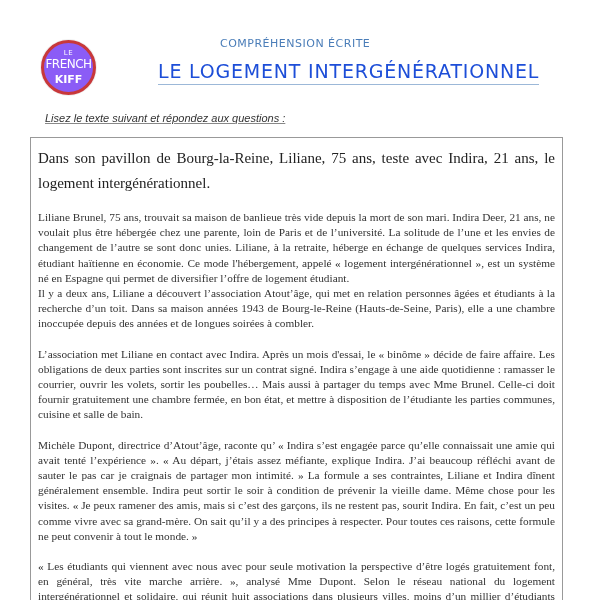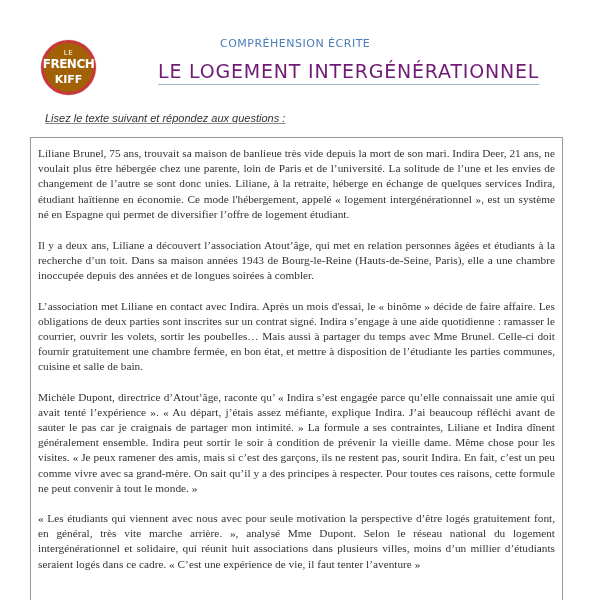--- a/index.html
+++ b/index.html
@@ -1,41 +1,42 @@
 <!DOCTYPE html>
 <html><head>
 <meta charset="utf-8">
 <style>
   html, body { margin:0; padding:0; background:#ffffff; }
   body { width:600px; height:600px; overflow:hidden; position:relative; font-family:"Liberation Serif", serif; color:#222; }
-  .logo { position:absolute; left:41px; top:40px; width:55px; height:55px; border-radius:50%; background:#a16207; border:3px solid #c8383a; box-sizing:border-box; box-shadow:0 0 0 1px #f0f0f0; display:flex; flex-direction:column; align-items:center; justify-content:center; color:#fff; font-family:"DejaVu Sans", sans-serif; line-height:1; }
+  .logo { position:absolute; left:41px; top:40px; width:55px; height:55px; border-radius:50%; background:#8b5cf6; border:3px solid #c8383a; box-sizing:border-box; box-shadow:0 0 0 1px #f0f0f0; display:flex; flex-direction:column; align-items:center; justify-content:center; color:#fff; font-family:"DejaVu Sans", sans-serif; line-height:1; }
   .logo .l1 { font-size:7px; letter-spacing:0.5px; }
-  .logo .l2 { font-size:12px; font-weight:bold; letter-spacing:-0.5px; margin-top:1px; }
+  .logo .l2 { font-size:12px; font-weight:normal; letter-spacing:-0.5px; margin-top:1px; }
   .logo .l3 { font-size:11px; font-weight:bold; margin-top:4px; }
   .subtitle { position:absolute; left:220px; top:37px; font-family:"DejaVu Sans", sans-serif; font-size:11px; color:#4a7db8; letter-spacing:0.5px; }
-  .title { position:absolute; left:158px; top:60px; font-family:"DejaVu Sans", sans-serif; font-size:19px; color:#701a75; letter-spacing:0.8px; padding-bottom:2px; border-bottom:1px solid #9cb8d8; white-space:nowrap; }
+  .title { position:absolute; left:158px; top:60px; font-family:"DejaVu Sans", sans-serif; font-size:19px; color:#1d4ed8; letter-spacing:0.8px; padding-bottom:2px; border-bottom:1px solid #9cb8d8; white-space:nowrap; }
   .instruction { position:absolute; left:45px; top:112px; font-family:"Liberation Sans", sans-serif; font-style:italic; font-size:11px; color:#333; text-decoration:underline; text-decoration-color:#888; }
   .textbox { position:absolute; left:30px; top:137px; width:533px; height:480px; border:1px solid #999; box-sizing:border-box; padding:8px 7px 0 7px; }
   .lead { font-size:15px; line-height:25px; text-align:justify; margin:0 0 14px 0; color:#222; }
   .para { font-size:11.3px; line-height:15.2px; text-align:justify; margin:0 0 15px 0; color:#333; }
-  .para.tight { margin-bottom:16px; }
+  .para.tight { margin-bottom:0; }
 </style>
 </head>
 <body>
 
 <div class="logo">
   <span class="l1">LE</span>
   <span class="l2">FRENCH</span>
   <span class="l3">KIFF</span>
 </div>
 
 <div class="subtitle">COMPRÉHENSION ÉCRITE</div>
 <div class="title">LE LOGEMENT INTERGÉNÉRATIONNEL</div>
 
 <div class="instruction">Lisez le texte suivant et répondez aux questions :</div>
 
 <div class="textbox">
+  <p class="lead">Dans son pavillon de Bourg-la-Reine, Liliane, 75 ans, teste avec Indira, 21 ans, le logement intergénérationnel.</p>
   <p class="para tight">Liliane Brunel, 75 ans, trouvait sa maison de banlieue très vide depuis la mort de son mari. Indira Deer, 21 ans, ne voulait plus être hébergée chez une parente, loin de Paris et de l’université. La solitude de l’une et les envies de changement de l’autre se sont donc unies. Liliane, à la retraite, héberge en échange de quelques services Indira, étudiant haïtienne en économie. Ce mode l'hébergement, appelé « logement intergénérationnel », est un système né en Espagne qui permet de diversifier l’offre de logement étudiant.</p>
   <p class="para">Il y a deux ans, Liliane a découvert l’association Atout’âge, qui met en relation personnes âgées et étudiants à la recherche d’un toit. Dans sa maison années 1943 de Bourg-le-Reine (Hauts-de-Seine, Paris), elle a une chambre inoccupée depuis des années et de longues soirées à combler.</p>
   <p class="para">L’association met Liliane en contact avec Indira. Après un mois d'essai, le « binôme » décide de faire affaire. Les obligations de deux parties sont inscrites sur un contrat signé. Indira s’engage à une aide quotidienne : ramasser le courrier, ouvrir les volets, sortir les poubelles… Mais aussi à partager du temps avec Mme Brunel. Celle-ci doit fournir gratuitement une chambre fermée, en bon état, et mettre à disposition de l’étudiante les parties communes, cuisine et salle de bain.</p>
   <p class="para">Michèle Dupont, directrice d’Atout’âge, raconte qu’ « Indira s’est engagée parce qu’elle connaissait une amie qui avait tenté l’expérience ». « Au départ, j’étais assez méfiante, explique Indira. J’ai beaucoup réfléchi avant de sauter le pas car je craignais de partager mon intimité. » La formule a ses contraintes, Liliane et Indira dînent généralement ensemble. Indira peut sortir le soir à condition de prévenir la vieille dame. Même chose pour les visites. « Je peux ramener des amis, mais si c’est des garçons, ils ne restent pas, sourit Indira. En fait, c’est un peu comme vivre avec sa grand-mère. On sait qu’il y a des principes à respecter. Pour toutes ces raisons, cette formule ne peut convenir à tout le monde. »</p>
   <p class="para">« Les étudiants qui viennent avec nous avec pour seule motivation la perspective d’être logés gratuitement font, en général, très vite marche arrière. », analysé Mme Dupont. Selon le réseau national du logement intergénérationnel et solidaire, qui réunit huit associations dans plusieurs villes, moins d’un millier d’étudiants seraient logés dans ce cadre. « C’est une expérience de vie, il faut tenter l’aventure »</p>
 </div>
 
 </body></html>

